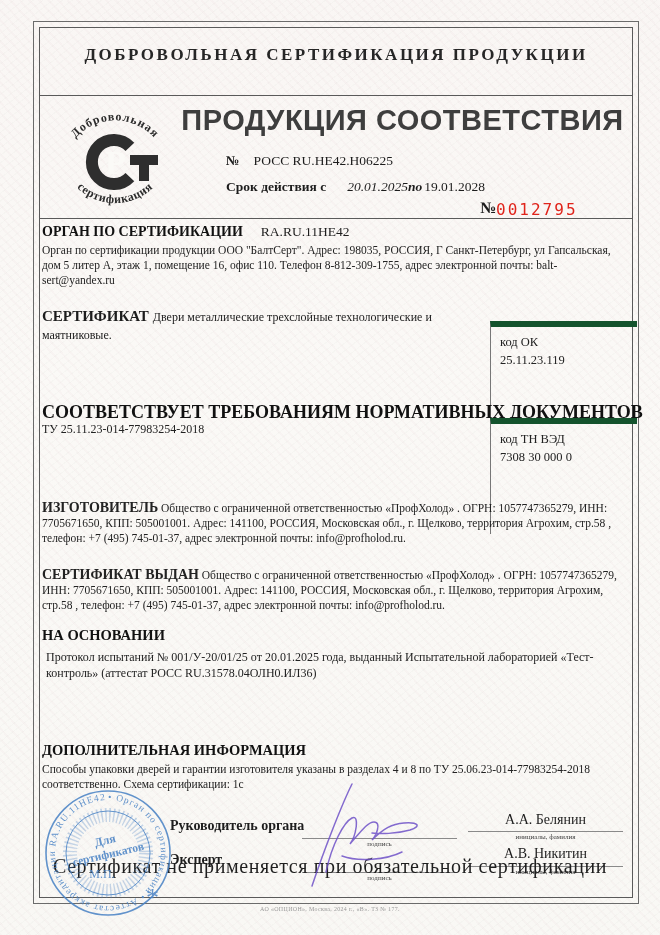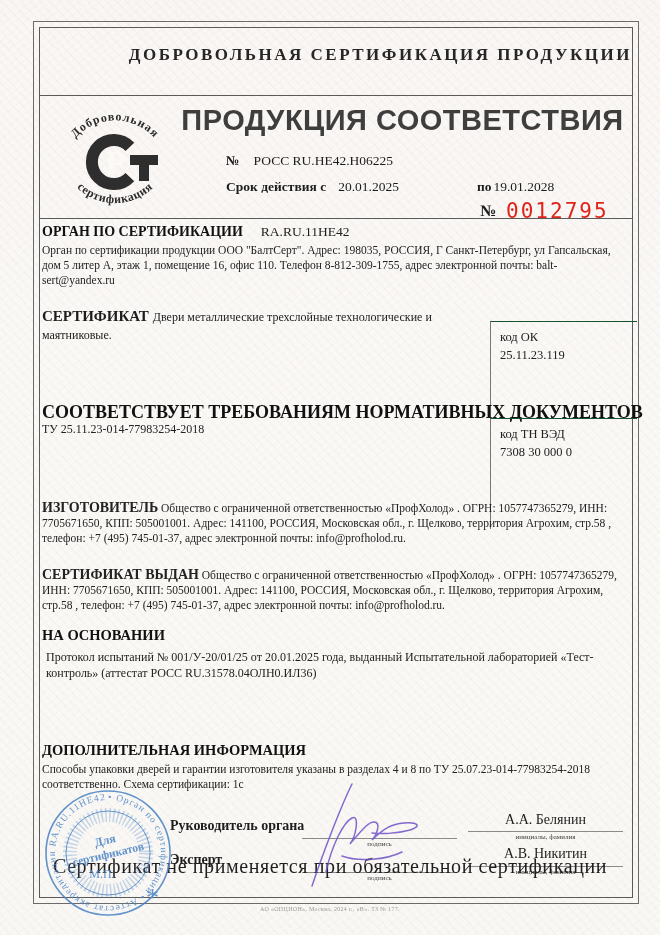--- a/index.html
+++ b/index.html
@@ -20,55 +20,55 @@
     position:absolute;left:33px;top:21px;width:604px;height:881px;
     border:1px solid #6b6b6b;
   }
   .frame-inner{
     position:absolute;left:5px;top:5px;right:5px;bottom:5px;
     border:1px solid #5a5a5a;
   }
   .band{
     position:absolute;left:0;top:0;right:0;height:67px;
     border-bottom:1px solid #5a5a5a;
-    text-align:right;
+    text-align:center;
   }
   .band-text{
     display:inline-block;margin-top:17px;
     font-size:17px;font-weight:bold;letter-spacing:2.5px;color:#262626;
   }
   .title-block{
     position:absolute;left:0;top:68px;right:0;height:122px;
     border-bottom:1px solid #5a5a5a;
   }
   .doc-title{
     position:absolute;left:140px;top:8px;width:445px;text-align:center;
     font-family:"Liberation Sans", sans-serif;
     font-size:29px;font-weight:700;color:#3e3e3e;letter-spacing:0.5px;
   }
   .numline{position:absolute;left:186px;top:57px;font-size:13.5px;}
   .numline .no{font-weight:bold;margin-right:14px;}
   .validity{position:absolute;left:186px;top:83px;font-size:13.5px;}
   .validity .lbl{font-weight:bold;}
-  .validity .date1{margin-left:12px;}
-  .validity .po{font-weight:bold;margin-left:78px;}
+  .validity .date1{margin-left:21px;font-style:italic;}
+  .validity .po{font-weight:bold;font-style:italic;}
   .validity .date2{margin-left:2px;}
   .blank-num{position:absolute;left:440px;top:103px;width:180px;text-align:left;}
   .blank-num .no{font-size:16px;font-weight:bold;color:#1d1d1d;vertical-align:2px;}
   .blank-num .digits{
     font-family:"DejaVu Sans Mono", monospace;
-    font-size:21px;color:#e0241b;letter-spacing:2px;margin-left:10px;
+    font-size:16px;color:#e0241b;letter-spacing:2px;
   }
   .sec-head{font-weight:bold;font-size:14px;color:#111;}
   .sec-code{font-size:13.5px;font-weight:normal;margin-left:14px;}
   .body-text{font-size:11.5px;line-height:15px;color:#222;}
   .inline-head{font-weight:bold;font-size:14px;}
   .code-box{
     position:absolute;width:137px;
-    border-top:1px solid #14532d;border-left:1px solid #777;
+    border-top:6px solid #14532d;border-left:1px solid #777;
     padding:6px 0 0 9px;font-size:12.5px;line-height:18px;color:#222;
   }
   .sig-label{font-weight:bold;font-size:14px;}
   .sig-line{position:absolute;border-bottom:1px solid #8a8a8a;}
   .sig-caption{position:absolute;font-size:7px;color:#444;text-align:center;}
   .sig-name{position:absolute;font-size:14px;text-align:center;}
   .footer-note{
     position:absolute;left:40px;width:580px;top:855px;text-align:center;
     font-size:20px;color:#1f1f1f;letter-spacing:0.6px;
   }
@@ -155,21 +155,21 @@
 
 <div class="abs body-text" style="left:42px;top:567px;width:586px;">
   <span class="inline-head">СЕРТИФИКАТ ВЫДАН</span>
   <span>Общество с ограниченной ответственностью «ПрофХолод» . ОГРН: 1057747365279, ИНН: 7705671650, КПП: 505001001. Адрес: 141100, РОССИЯ, Московская обл., г. Щелково, территория Агрохим, стр.58 , телефон: +7 (495) 745-01-37, адрес электронной почты: info@profholod.ru.</span>
 </div>
 
 <div class="abs sec-head" style="left:42px;top:627px;font-size:14.5px;">НА ОСНОВАНИИ</div>
 <div class="abs body-text" style="left:46px;top:649px;width:566px;font-size:12px;line-height:16px;">Протокол испытаний № 001/У-20/01/25 от 20.01.2025 года, выданный Испытательной лабораторией «Тест-контроль» (аттестат РОСС RU.31578.04ОЛН0.ИЛ36)</div>
 
 <div class="abs sec-head" style="left:42px;top:742px;font-size:14.5px;">ДОПОЛНИТЕЛЬНАЯ ИНФОРМАЦИЯ</div>
-<div class="abs body-text" style="left:42px;top:762px;width:580px;font-size:11.5px;">Способы упаковки дверей и гарантии изготовителя указаны в разделах 4 и 8 по ТУ 25.07.23-014-77983254-2018 соответственно.  Схема сертификации: 1с</div>
+<div class="abs body-text" style="left:42px;top:762px;width:580px;font-size:11.5px;">Способы упаковки дверей и гарантии изготовителя указаны в разделах 4 и 8 по ТУ 25.06.23-014-77983254-2018 соответственно.  Схема сертификации: 1с</div>
 
 <div class="abs sig-label" style="left:170px;top:818px;">Руководитель органа</div>
 <div class="sig-line" style="left:302px;top:838px;width:155px;"></div>
 <div class="sig-caption" style="left:302px;top:840px;width:155px;">подпись</div>
 <div class="sig-name" style="left:468px;top:812px;width:155px;">А.А. Белянин</div>
 <div class="sig-line" style="left:468px;top:831px;width:155px;"></div>
 <div class="sig-caption" style="left:468px;top:833px;width:155px;">инициалы, фамилия</div>
 
 <div class="abs sig-label" style="left:170px;top:852px;">Эксперт</div>
 <div class="sig-line" style="left:302px;top:872px;width:155px;"></div>

